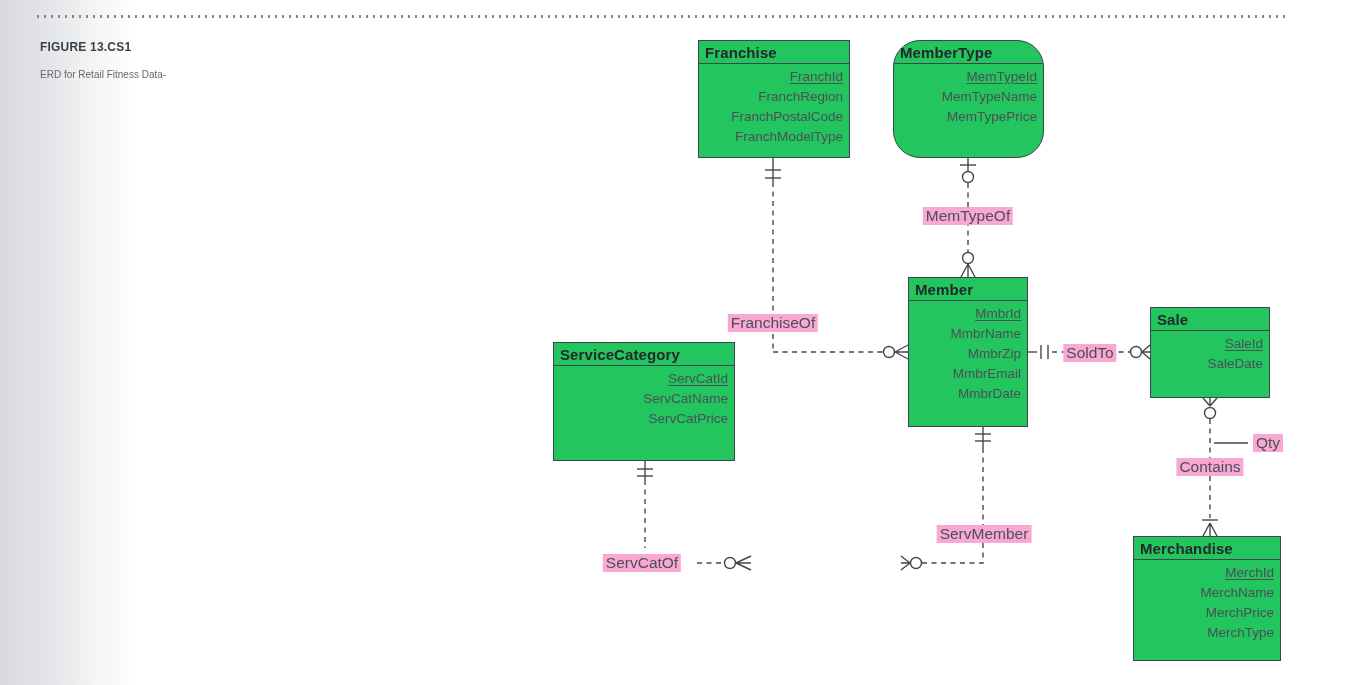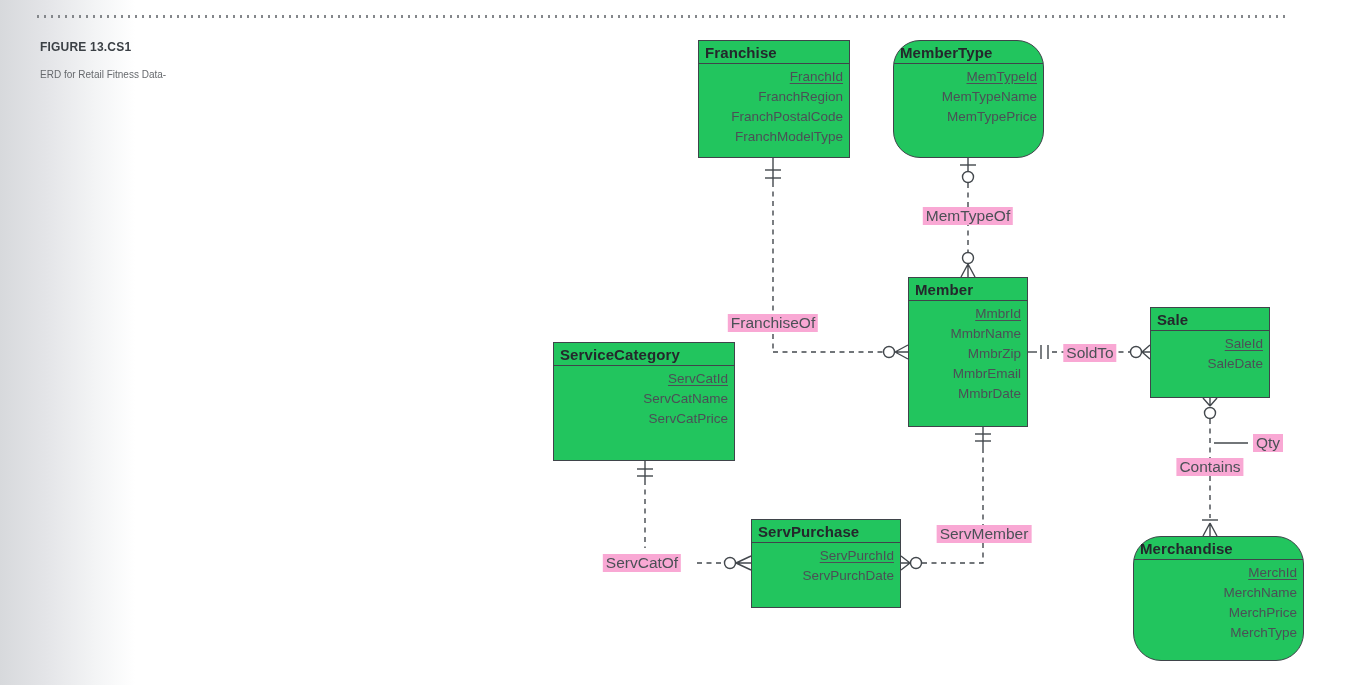--- a/index.html
+++ b/index.html
@@ -183,29 +183,22 @@
 
   <div class="entity" style="left:553px; top:342px; width:182px; height:119px;">
     <div class="entity-title">ServiceCategory</div>
     <div class="entity-attrs">
       <div class="attr pk">ServCatId</div>
       <div class="attr">ServCatName</div>
       <div class="attr">ServCatPrice</div>
     </div>
   </div>
 
-  <div class="entity" style="left:751px; top:519px; width:150px; height:89px;">
-    <div class="entity-title">ServPurchase</div>
-    <div class="entity-attrs">
-      <div class="attr pk">ServPurchId</div>
-      <div class="attr">ServPurchDate</div>
-    </div>
-  </div>
-
-  <div class="entity" style="left:1133px; top:536px; width:171px; height:125px;border-radius:28px;">
+
+  <div class="entity" style="left:1133px; top:536px; width:148px; height:125px;">
     <div class="entity-title">Merchandise</div>
     <div class="entity-attrs">
       <div class="attr pk">MerchId</div>
       <div class="attr">MerchName</div>
       <div class="attr">MerchPrice</div>
       <div class="attr">MerchType</div>
     </div>
   </div>
 
 </div>

